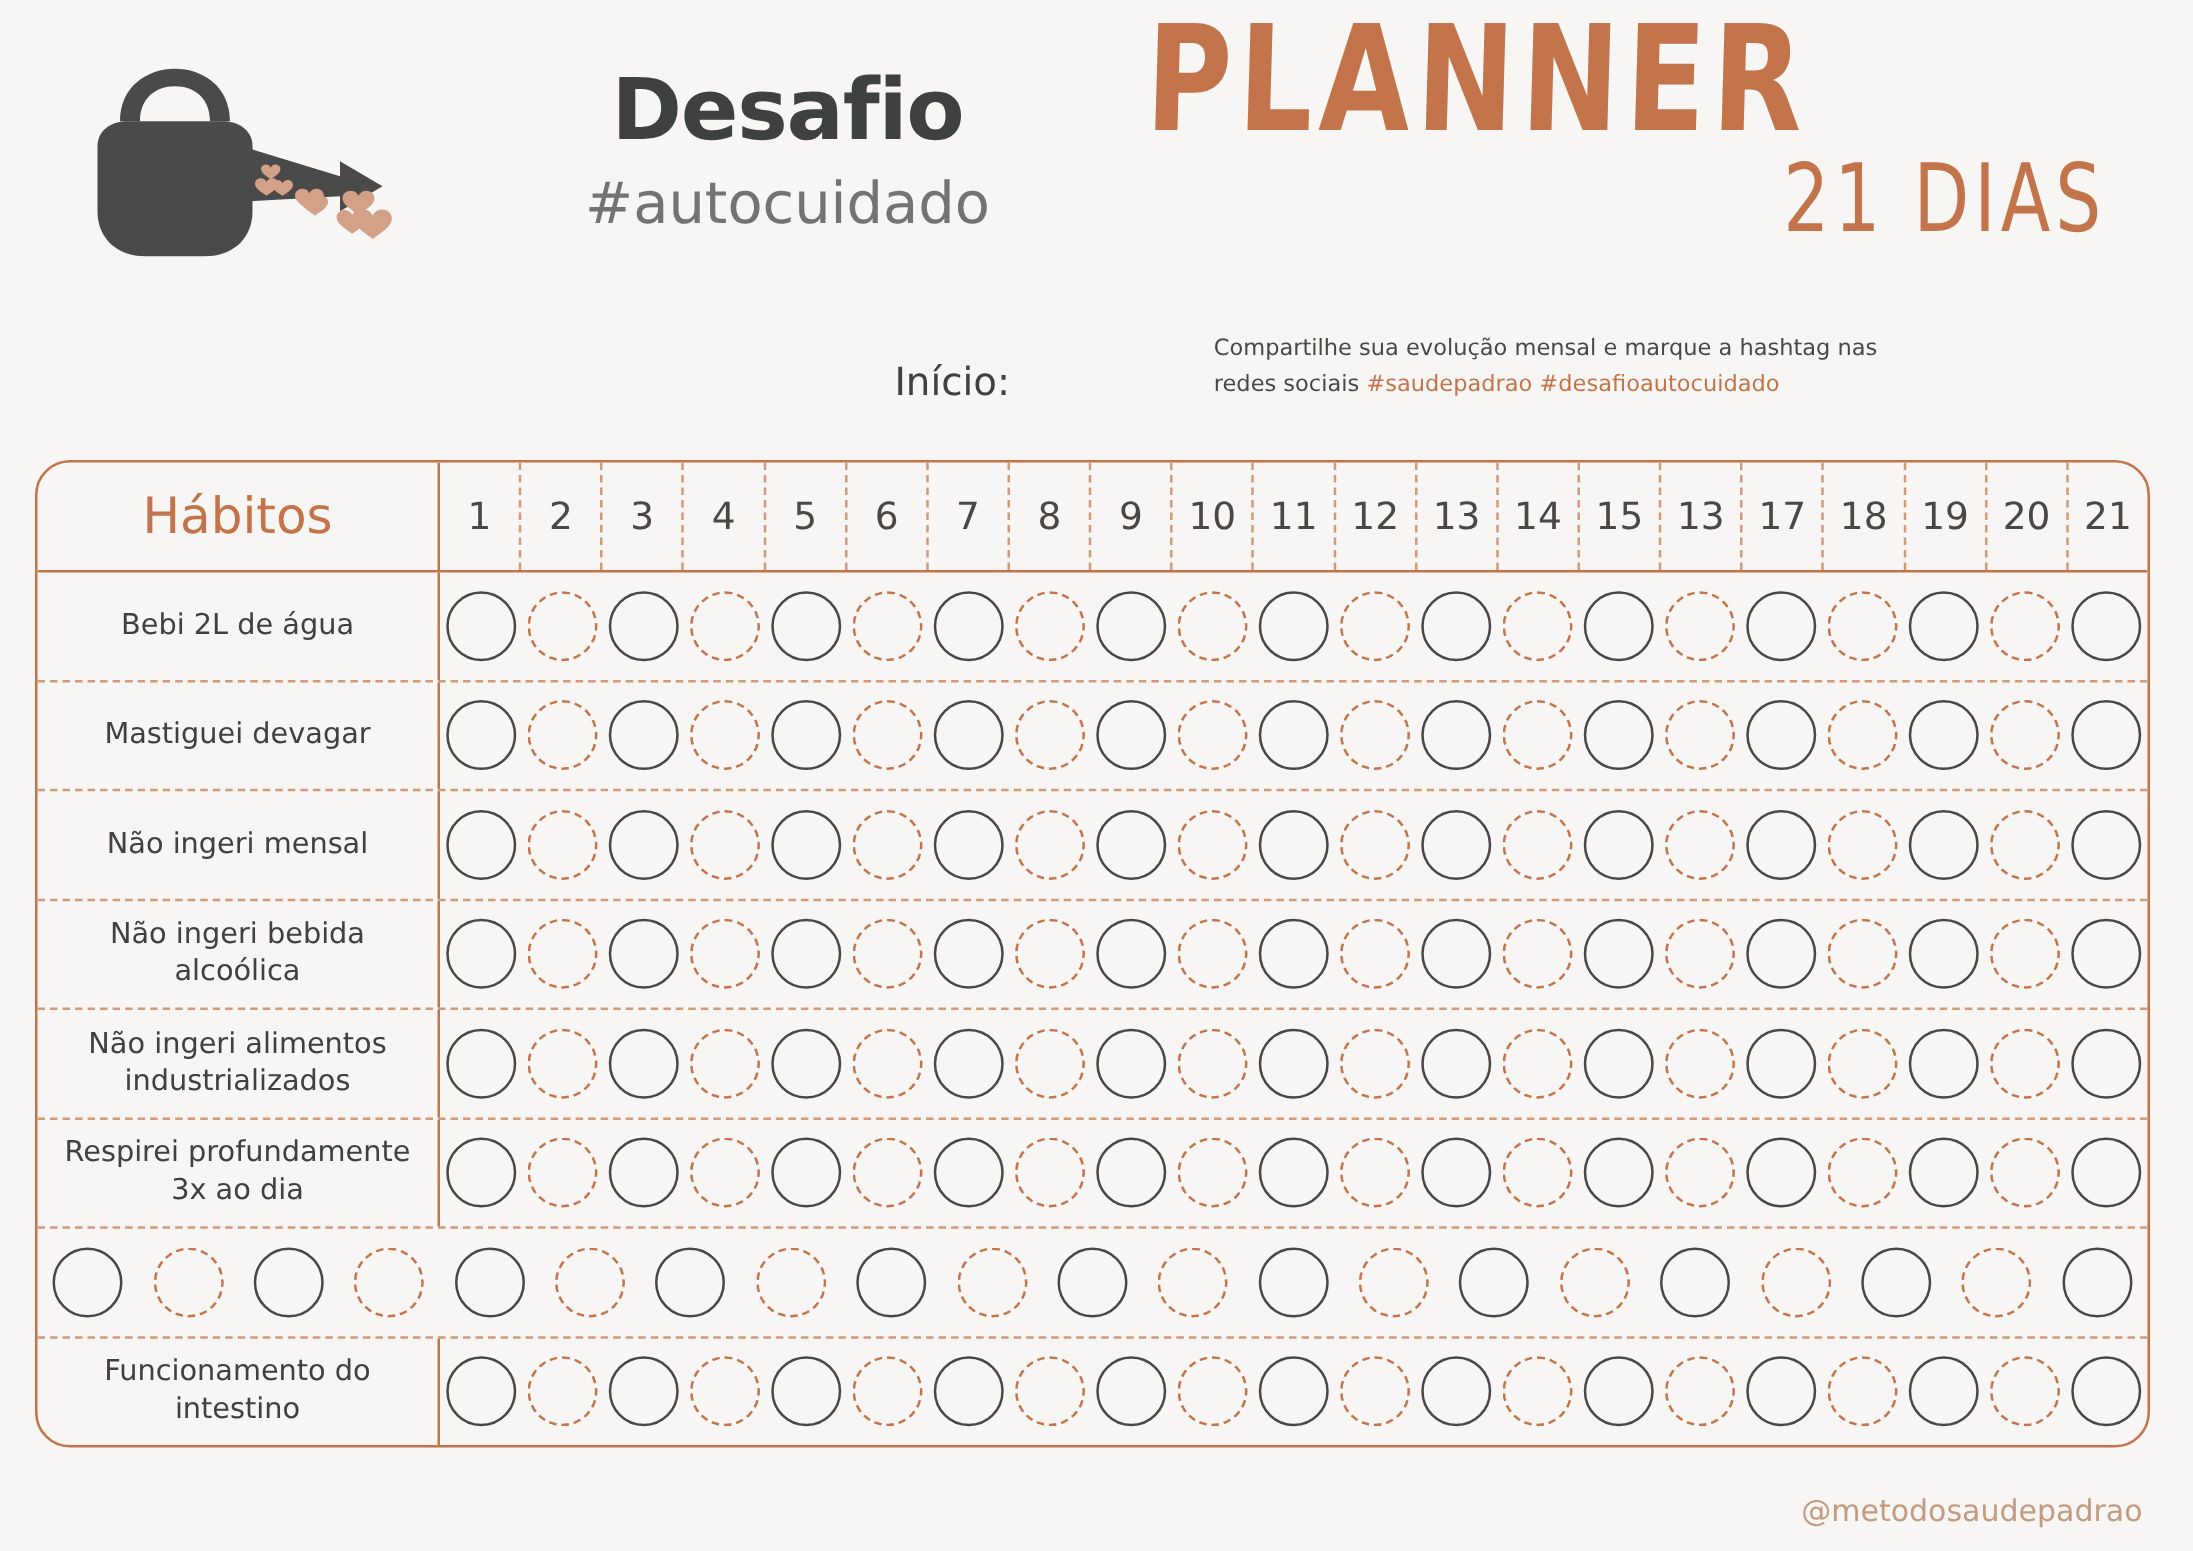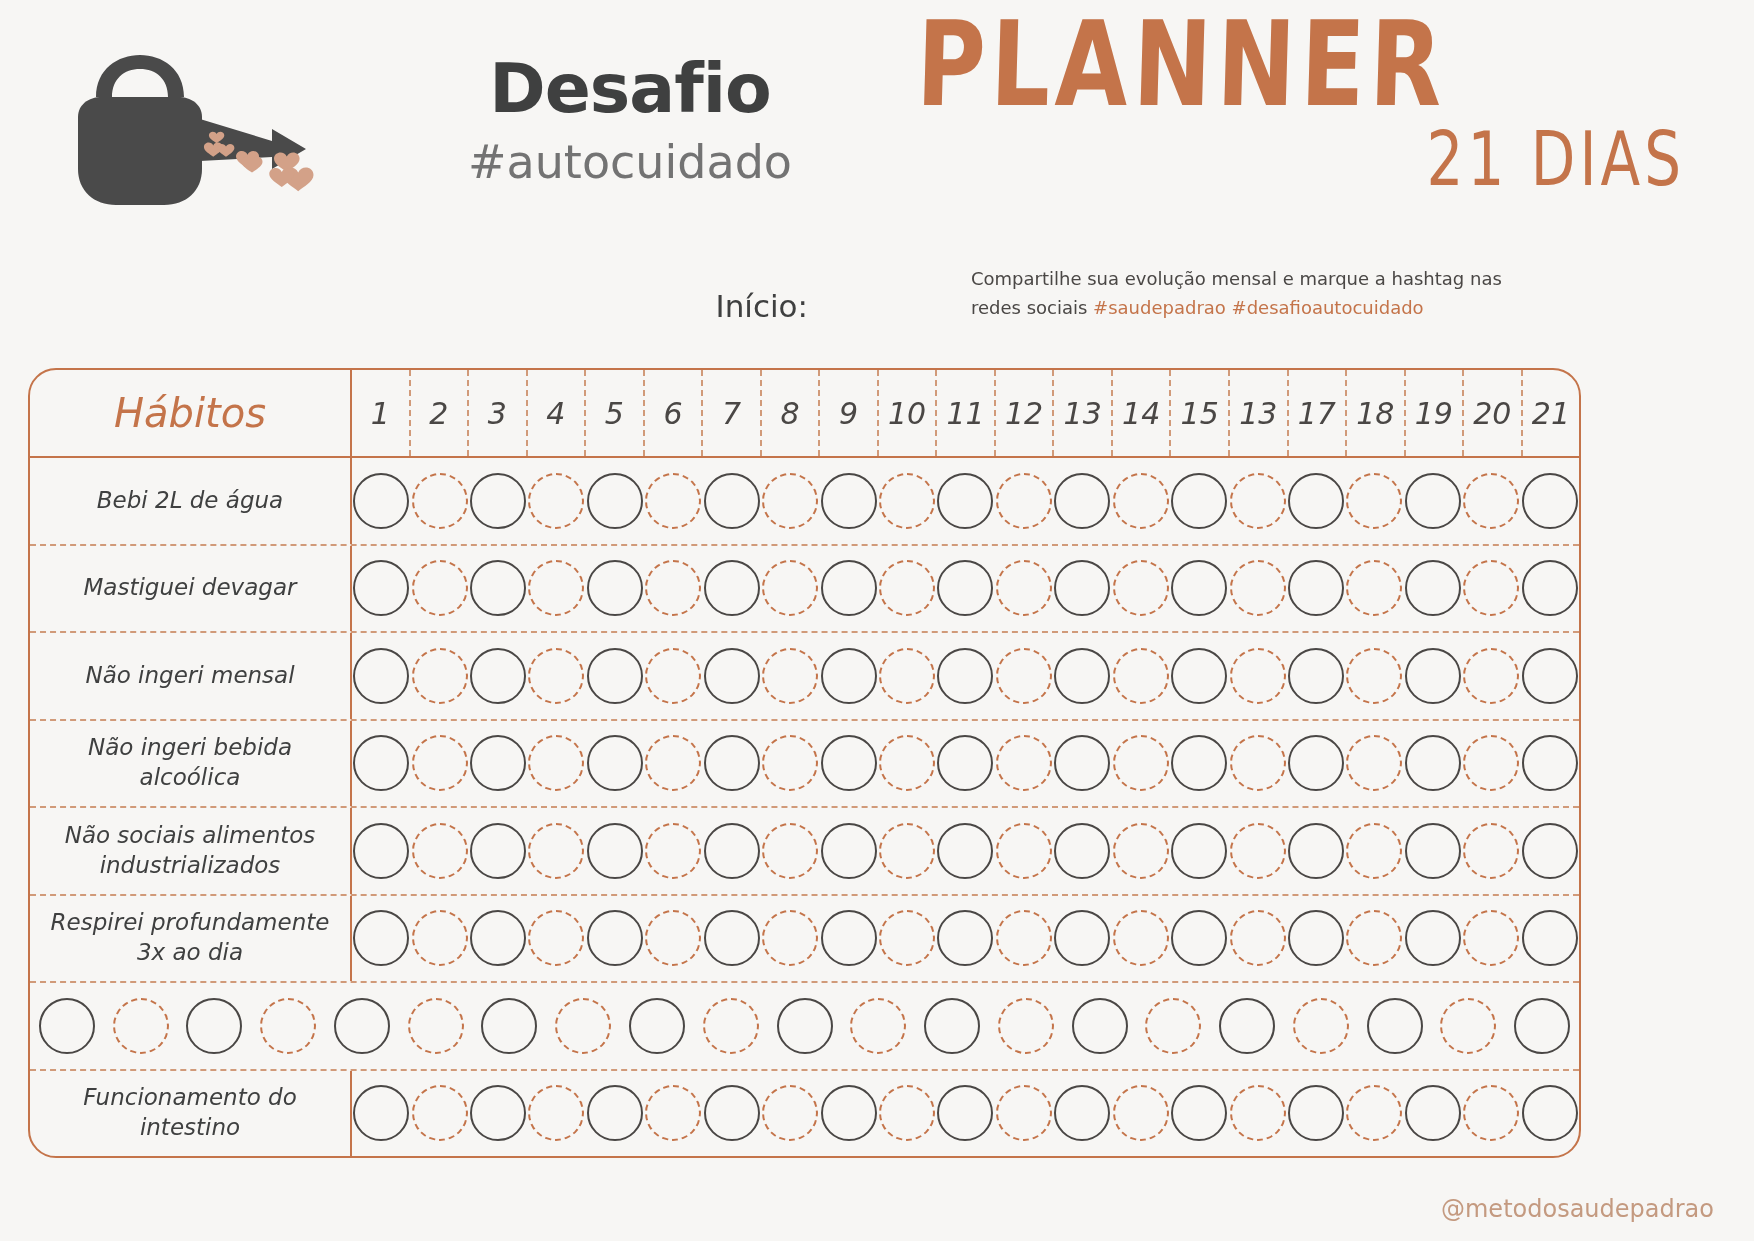--- a/index.html
+++ b/index.html
@@ -124,28 +124,27 @@
   }
   .hash {
     color: #c4744a;
   }
 
   
   .card {
     position: absolute;
     left: 28px;
     top: 368px;
-    width: 1553px;
+    width: 1692px;
     height: 790px;
     border: 2px solid #c4744a;
     border-radius: 28px;
     box-sizing: border-box;
     overflow: hidden;
     background: transparent;
-    font-style: italic;
   }
   .grid {
     position: absolute;
     inset: 0;
     display: flex;
     flex-direction: column;
   }
   .head-row {
     display: flex;
     height: 88px;
@@ -592,21 +591,21 @@
               </div>
               <div class="cell">
                 <div class="circle dashed"></div>
               </div>
               <div class="cell">
                 <div class="circle solid"></div>
               </div>
             </div>
           </div>
           <div class="row">
-            <div class="habit-cell">Não sociais alimentos industrializados</div>
+            <div class="habit-cell">Não ingeri alimentos industrializados</div>
             <div class="cells">
               <div class="cell">
                 <div class="circle solid"></div>
               </div>
               <div class="cell">
                 <div class="circle dashed"></div>
               </div>
               <div class="cell">
                 <div class="circle solid"></div>
               </div>

